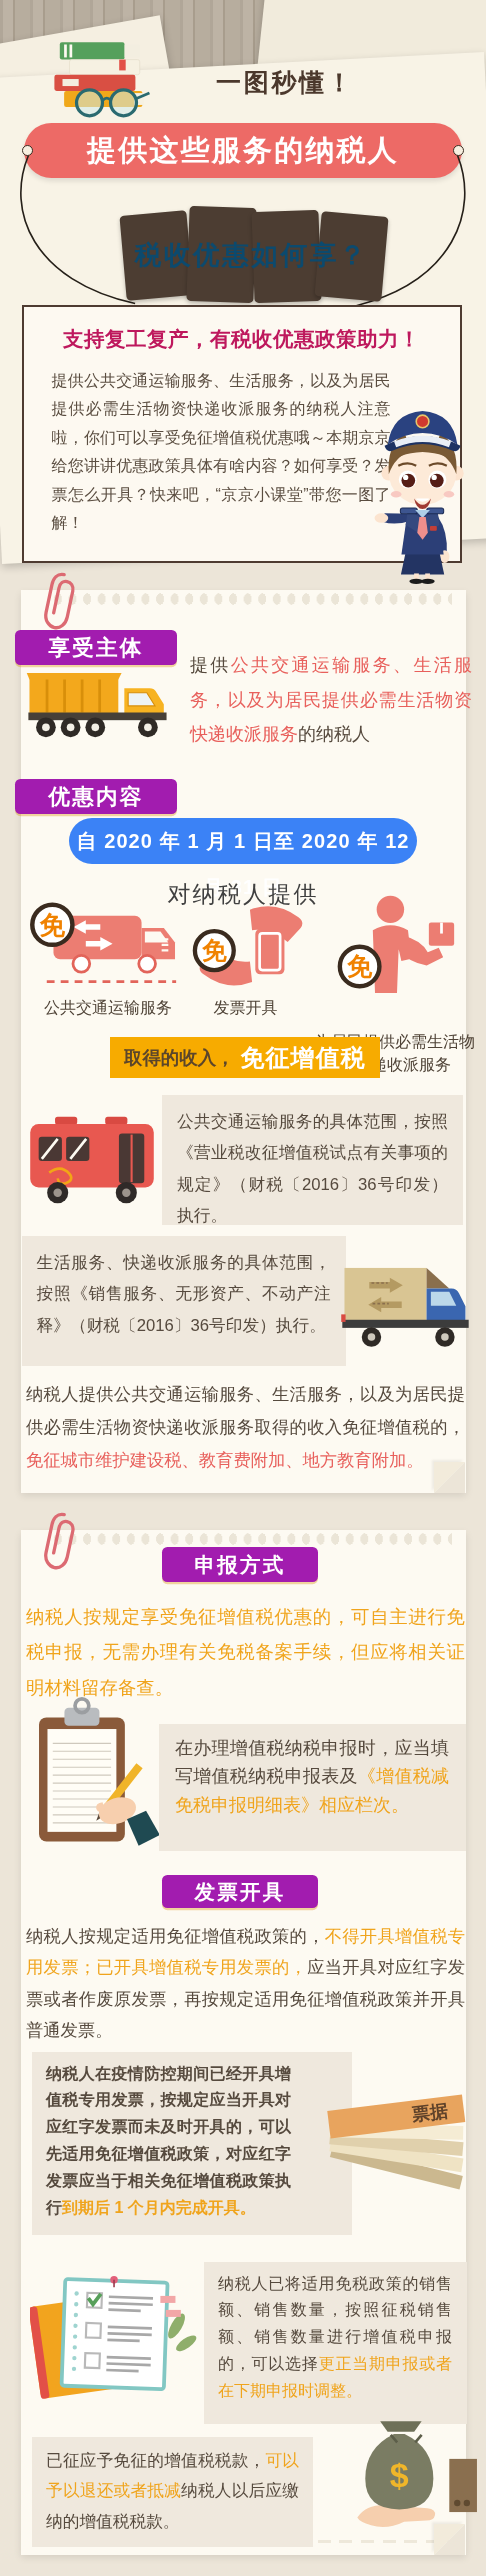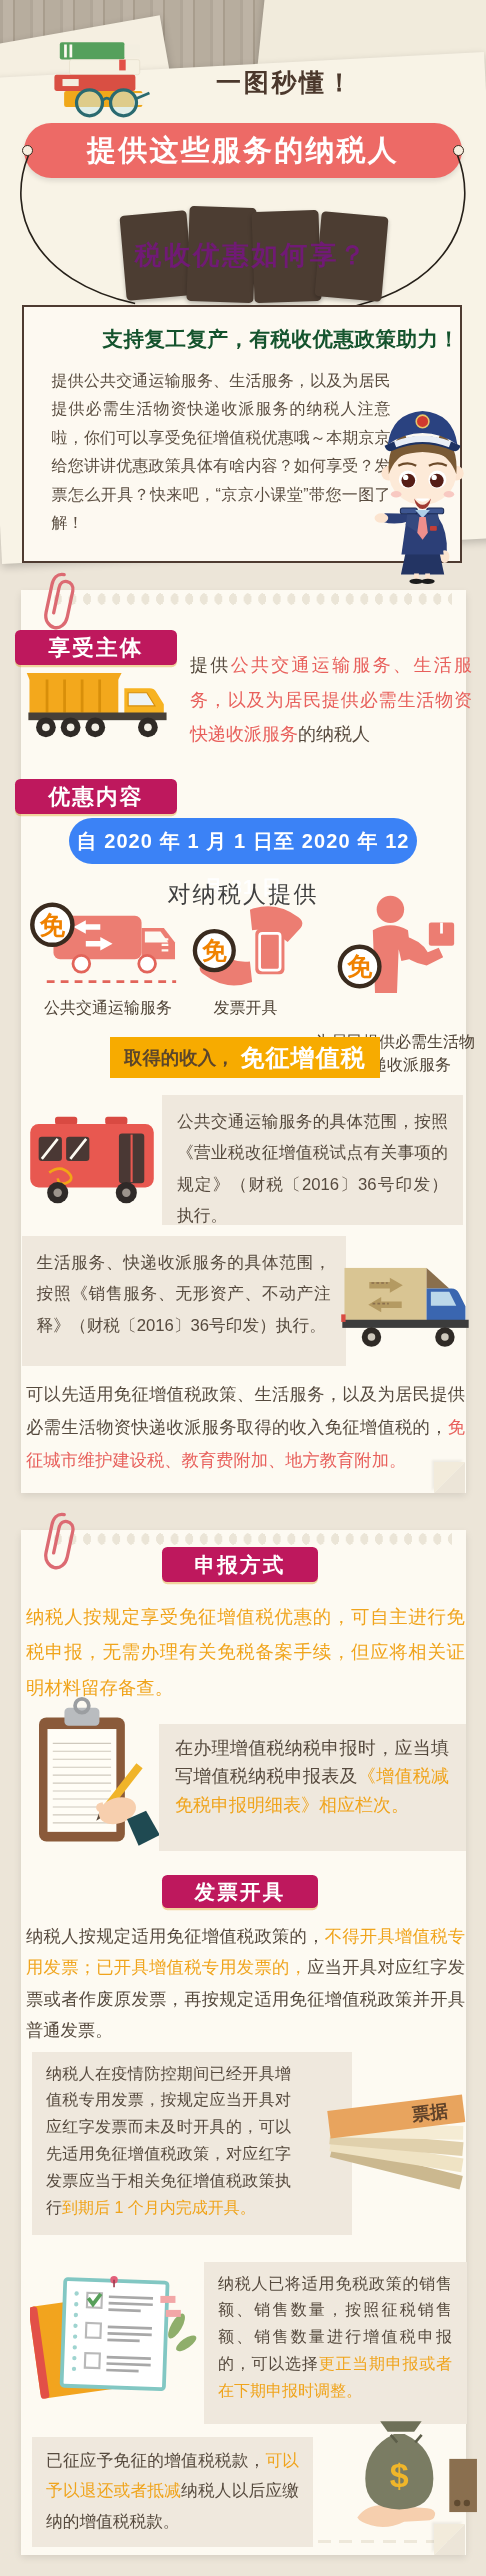--- a/index.html
+++ b/index.html
@@ -8,35 +8,35 @@
   .abs{position:absolute;}
   
   .wood{left:0;top:0;width:486px;height:341px;
         background:repeating-linear-gradient(90deg,#b0a698 0 2.7px,#bdb3a5 2.7px 13px,#a89d8d 13px 15px,#b7ad9e 15px 30px);}
   .sheet{background:#f8f3e6;box-shadow:0 3.2px 8.6px rgba(0,0,0,.20);}
   .tagline{font-size:25px;font-weight:bold;color:#4b382c;letter-spacing:2.7px;}
   .pill{background:#ed6a66;border-radius:32px;color:#fff;font-weight:bold;
         font-size:29px;letter-spacing:2.2px;text-align:center;box-shadow:0 3.2px 5.4px rgba(0,0,0,.10);}
   .pin{width:9.2px;height:9.2px;border-radius:50%;background:#f8efe0;border:1.6px solid #3a2d22;}
   .flag{background:#4c3d32;border-radius:4.3px;box-shadow:0 2.2px 4.3px rgba(0,0,0,.25);}
-  .flagtext{color:#701a75;font-weight:bold;font-size:26.5px;letter-spacing:2.7px;text-align:center;}
+  .flagtext{color:#0c4a6e;font-weight:bold;font-size:26.5px;letter-spacing:2.7px;text-align:center;}
   
   .introbox{background:#fdf9f1;border:2.7px solid #4e3b31;}
-  .introtitle{font-size:20.5px;font-weight:bold;color:#14532d;text-align:right;letter-spacing:0.5px;}
+  .introtitle{font-size:20.5px;font-weight:bold;color:#be185d;text-align:center;letter-spacing:0.5px;}
   .introbody{font-size:16px;color:#5a4d40;line-height:1.78;text-align:justify;}
   
   .paper{background:#fdfaf2;box-shadow:0 2.7px 7.6px rgba(0,0,0,.10);}
   .drops{height:12px;background-image:radial-gradient(4.3px 6px at 7px 6px,#ebe5d7 92%,transparent 95%);
          background-size:14.6px 12px;background-repeat:repeat-x;}
   .foldcut{width:0;height:0;border-style:solid;border-width:0 0 31px 31px;
            border-color:transparent transparent #ece5d8 transparent;}
   .foldflap{width:0;height:0;border-style:solid;border-width:31px 31px 0 0;
             border-color:#f2ebdb transparent transparent transparent;filter:drop-shadow(-1.1px -1.1px 1.1px rgba(0,0,0,.06));}
   
-  .tag{background:#be185d;border-radius:5.4px;color:#fff;font-weight:bold;text-align:center;
+  .tag{background:#a21caf;border-radius:5.4px;color:#fff;font-weight:bold;text-align:center;
        box-shadow:0 2.2px 0 rgba(214,140,0,.35);}
   .dark{color:#564a3e;}
   .red{color:#e8605c;}
   .orange{color:#f0a41c;}
   .datepill{background:#3b82f6;border-radius:25px;color:#fff;font-weight:bold;
             font-size:20px;text-align:center;letter-spacing:1.1px;}
   .lead{font-size:23px;color:#404040;text-align:center;letter-spacing:2.2px;}
   .svclabel{font-size:16px;color:#4f4337;text-align:center;line-height:1.45;}
   .bar{background:#f7ab00;display:flex;align-items:center;justify-content:center;gap:6px;}
   .bar .pre{font-size:18.4px;font-weight:bold;color:#5c462a;}
@@ -264,21 +264,21 @@
       <rect x="8" y="118" width="234" height="15" fill="#3c3c3c"></rect>
       <rect x="6" y="108" width="8" height="14" fill="#d94a42"></rect>
       <circle cx="62" cy="150" r="18" fill="#2f2a26"></circle>
         <circle cx="62" cy="150" r="7" fill="#cfc9bd"></circle>
       <circle cx="198" cy="150" r="18" fill="#2f2a26"></circle>
         <circle cx="198" cy="150" r="7" fill="#cfc9bd"></circle>
     </svg>
   </div>
 
   <div class="abs" style="left:26px;top:1378px;width:439px;font-size:17.3px;line-height:1.9;text-align:justify;">
-    <span class="dark">可以先适用免征增值税政策、生活服务，以及为居民提供必需生活物资快递收派服务取得的收入免征增值税的，</span><span class="red">免征城市维护建设税、教育费附加、地方教育附加。</span>
+    <span class="dark">纳税人提供公共交通运输服务、生活服务，以及为居民提供必需生活物资快递收派服务取得的收入免征增值税的，</span><span class="red">免征城市维护建设税、教育费附加、地方教育附加。</span>
   </div>
 
   <div class="abs paper" style="left:20.5px;top:1530px;width:445px;height:1025px;">
     <div class="abs drops" style="left:30px;top:2.7px;right:13.5px;"></div>
     <div class="abs dashes" style="left:16px;right:16px;bottom:12px;"></div>
   </div>
   <div class="abs foldflap" style="left:434px;top:2524px;"></div>
   <div class="abs foldcut" style="left:434px;top:2524px;"></div>
 
   <div class="abs" style="left:42px;top:1507px;transform:rotate(12deg);">
@@ -315,21 +315,21 @@
   <div class="abs bbox" style="left:159px;top:1724px;width:307px;height:127px;">
     <div class="abs" style="left:16px;top:9.7px;width:274px;font-size:18px;line-height:1.6;text-align:justify;">
       <span class="dark">在办理增值税纳税申报时，应当填写增值税纳税申报表及</span><span class="orange">《增值税减免税申报明细表》相应栏次。</span>
     </div>
   </div>
 
   <div class="abs" style="left:26px;top:1921px;width:439px;font-size:17.3px;line-height:1.82;text-align:justify;">
     <span class="dark">纳税人按规定适用免征增值税政策的，</span><span class="orange">不得开具增值税专用发票；已开具增值税专用发票的，</span><span class="dark">应当开具对应红字发票或者作废原发票，再按规定适用免征增值税政策并开具普通发票。</span>
   </div>
 
-  <div class="abs bbox" style="left:32px;top:2052px;width:320px;height:183px;">
+  <div class="abs bbox" style="left:32px;top:2052px;width:320px;height:183px;font-weight:bold;">
     <div class="abs" style="left:14px;top:8.6px;width:245px;font-size:16px;line-height:1.68;text-align:justify;">
       <span class="dark">纳税人在疫情防控期间已经开具增值税专用发票，按规定应当开具对应红字发票而未及时开具的，可以先适用免征增值税政策，对应红字发票应当于相关免征增值税政策执行</span><span class="orange">到期后 1 个月内完成开具。</span>
     </div>
   </div>
   <div class="abs" style="left:319px;top:2080px;width:159px;height:119px;">
     <svg viewBox="0 0 300 220" width="159" height="117">
       <g>
         <rect x="20" y="150" width="252" height="26" fill="#cbb88f" transform="rotate(14 146 163)"></rect>
         <rect x="20" y="128" width="252" height="26" fill="#efe3c4" transform="rotate(9 146 141)"></rect>
         <rect x="20" y="106" width="252" height="26" fill="#e0d0ac" transform="rotate(5 146 119)"></rect>

